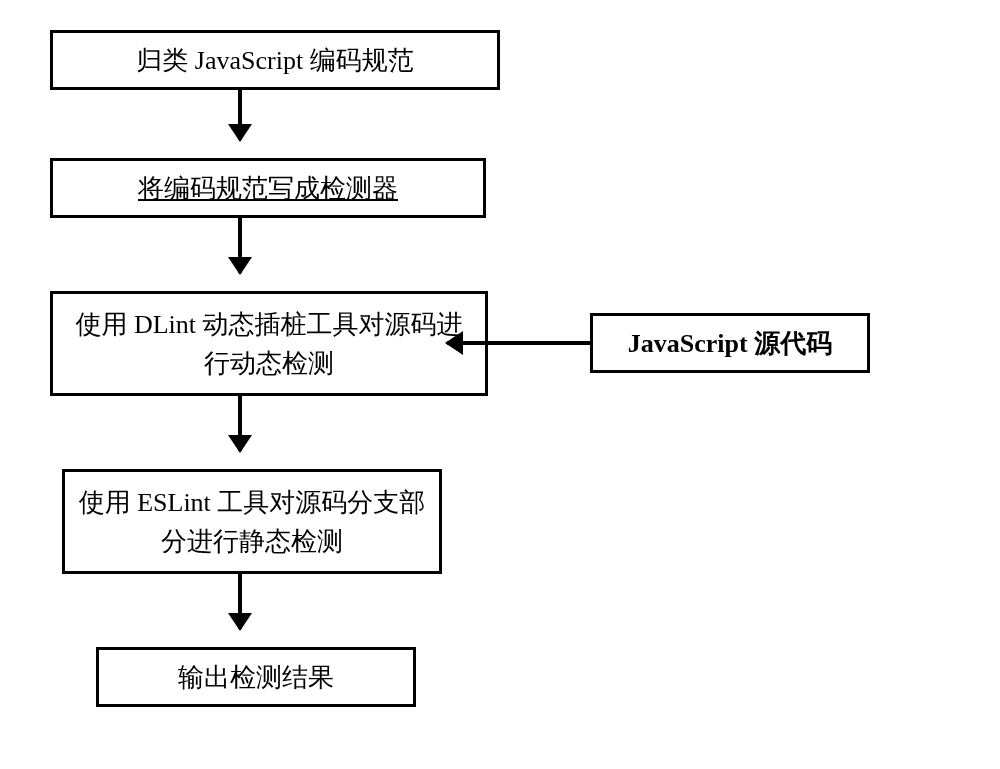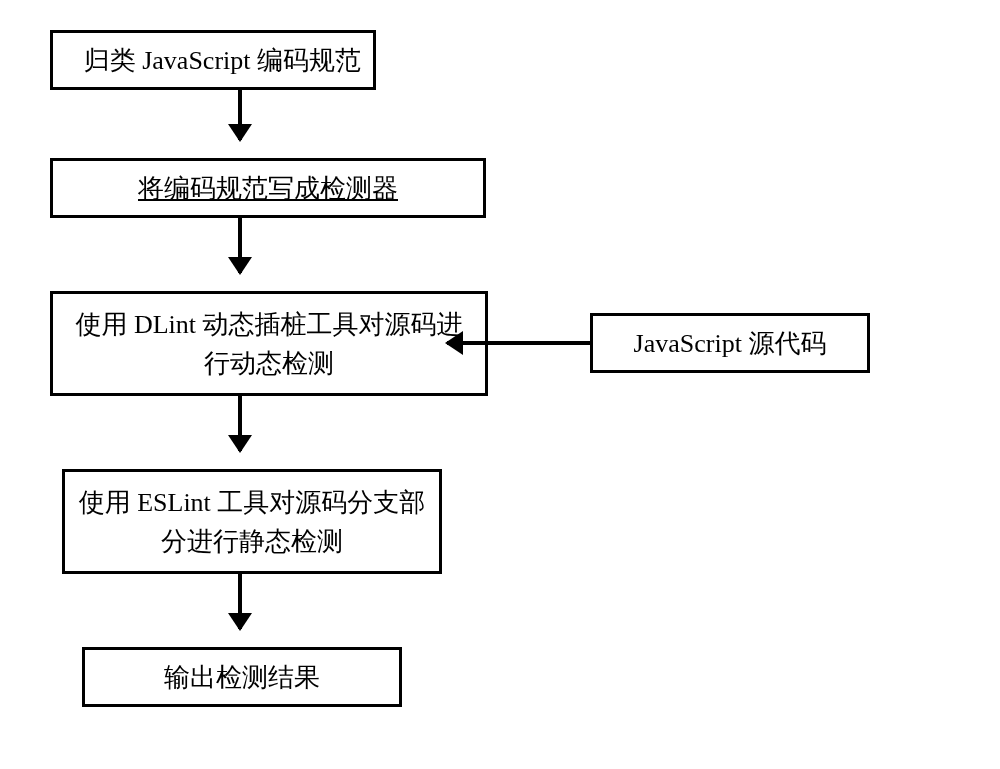--- a/index.html
+++ b/index.html
@@ -55,45 +55,45 @@
       width: 0;
       height: 0;
       border-top: 12px solid transparent;
       border-bottom: 12px solid transparent;
       border-right: 18px solid #000;
     }
   </style>
 </head>
 <body>
 
-<div class="box" style="left:50px; top:30px; width:326px; height:60px;justify-content:flex-end;">
+<div class="box" style="left:50px; top:30px; width:450px; height:60px;">
   <span>归类 JavaScript 编码规范</span>
 </div>
 
 <div class="arrow-down" style="left:238px; top:90px; height:50px;"></div>
 
 <div class="box" style="left:50px; top:158px; width:436px; height:60px;text-decoration:underline;">
   <span>将编码规范写成检测器</span>
 </div>
 
 <div class="arrow-down" style="left:238px; top:218px; height:55px;"></div>
 
 <div class="box" style="left:50px; top:291px; width:438px; height:105px;">
   <span>使用 DLint 动态插桩工具对源码进行动态检测</span>
 </div>
 
-<div class="box" style="left:590px; top:313px; width:280px; height:60px;">
+<div class="box" style="left:590px; top:313px; width:280px; height:60px;font-weight:bold;">
   <span>JavaScript 源代码</span>
 </div>
 
 <div class="arrow-left" style="left:447px; top:341px; width:143px;"></div>
 
 <div class="arrow-down" style="left:238px; top:396px; height:55px;"></div>
 
 <div class="box" style="left:62px; top:469px; width:380px; height:105px;">
   <span>使用 ESLint 工具对源码分支部分进行静态检测</span>
 </div>
 
 <div class="arrow-down" style="left:238px; top:574px; height:55px;"></div>
 
-<div class="box" style="left:82px; top:647px; width:320px; height:60px;">
+<div class="box" style="left:96px; top:647px; width:320px; height:60px;">
   <span>输出检测结果</span>
 </div>
 
 </body></html>

